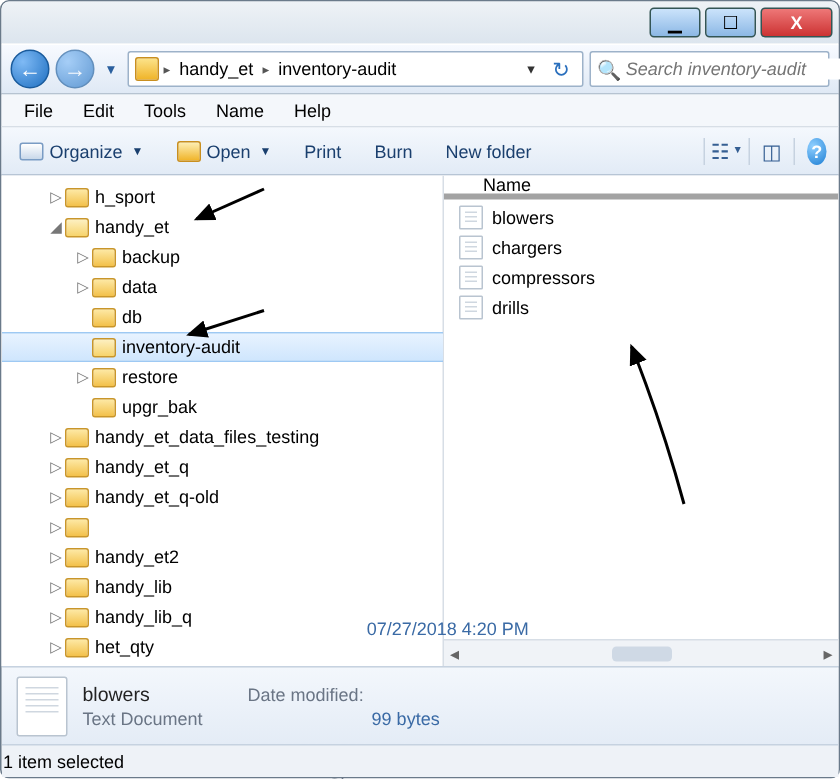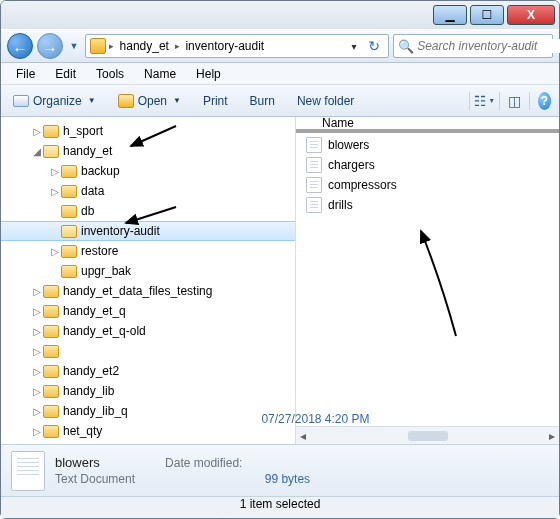--- a/index.html
+++ b/index.html
@@ -58,24 +58,24 @@
   .hscroll .thumb{width:40px;height:10px;background:#cfd9e5;border-radius:3px;}
   
   .details { height:52px; background:linear-gradient(#f3f7fc,#e4ecf6); border-top:1px solid #c6d2e0; display:flex; align-items:center; padding:6px 10px; gap:10px;}
   .dicon{width:34px;height:40px;background:#fff;border:1px solid #b9c4d0;border-radius:2px;position:relative;}
   .dicon::after{content:"";position:absolute;top:6px;left:5px;right:5px;height:1px;background:#cfd7e0;box-shadow:0 4px 0 #cfd7e0,0 8px 0 #cfd7e0,0 12px 0 #cfd7e0,0 16px 0 #cfd7e0;}
   .dtext{display:flex;flex-direction:column;gap:2px;}
   .dname{font-size:13px;color:#222;}
   .dtype{color:#6a7585;}
   .dmeta{display:flex;flex-direction:column;gap:2px;margin-left:20px;}
   .dlabel{color:#6a7585;text-align:right;margin-top:44px;}
-  .dval{color:#3a6aa5;margin-left:19px;}
+  .dval{color:#3a6aa5;margin-left:2px;}
   .drow{display:flex;}
   
-  .status { height:22px; background:#eef2f7; border-top:1px solid #c6d2e0; display:flex; align-items:center; padding:0 1px; justify-content:space-between;flex-direction:column;}
+  .status { height:22px; background:#eef2f7; border-top:1px solid #c6d2e0; display:flex; align-items:center; padding:0 1px; justify-content:space-between;}
   .stcomp{display:flex;align-items:flex-start;gap:5px;margin-top:40px;}
   .compicon{width:14px;height:12px;background:linear-gradient(#6fb6ef,#2d7fc9);border:1px solid #1f5a90;border-radius:2px;}
   
   .arrows{position:absolute;pointer-events:none;}
 </style>
 </head>
 <body>
 
 <div class="window" style="position:relative;">
 

